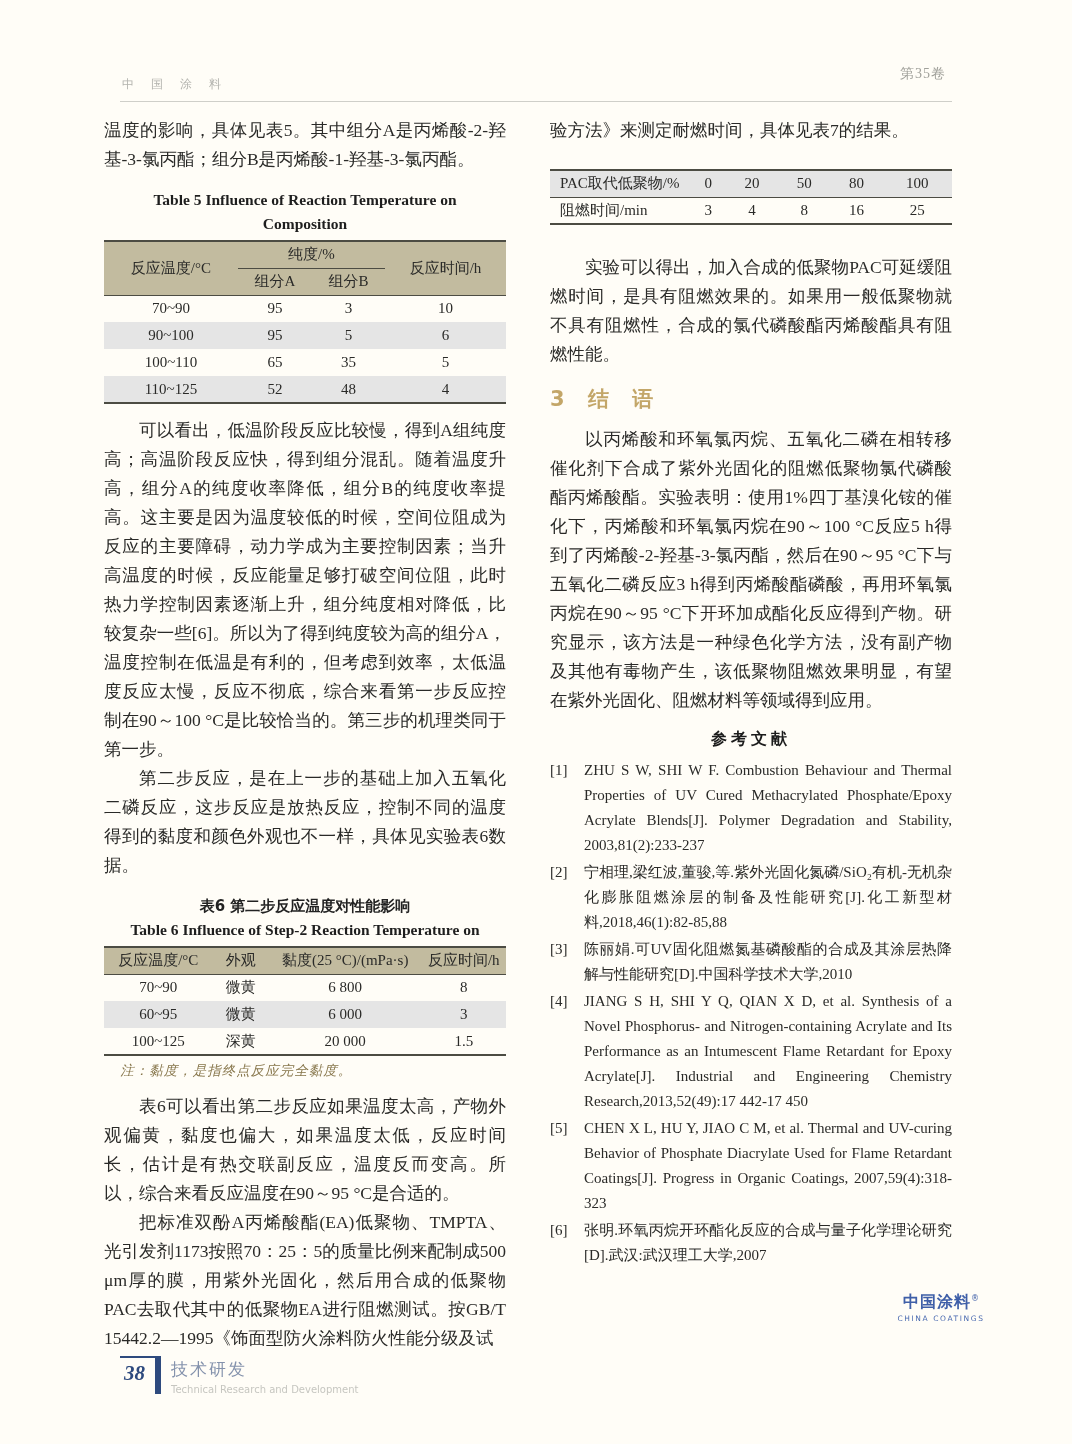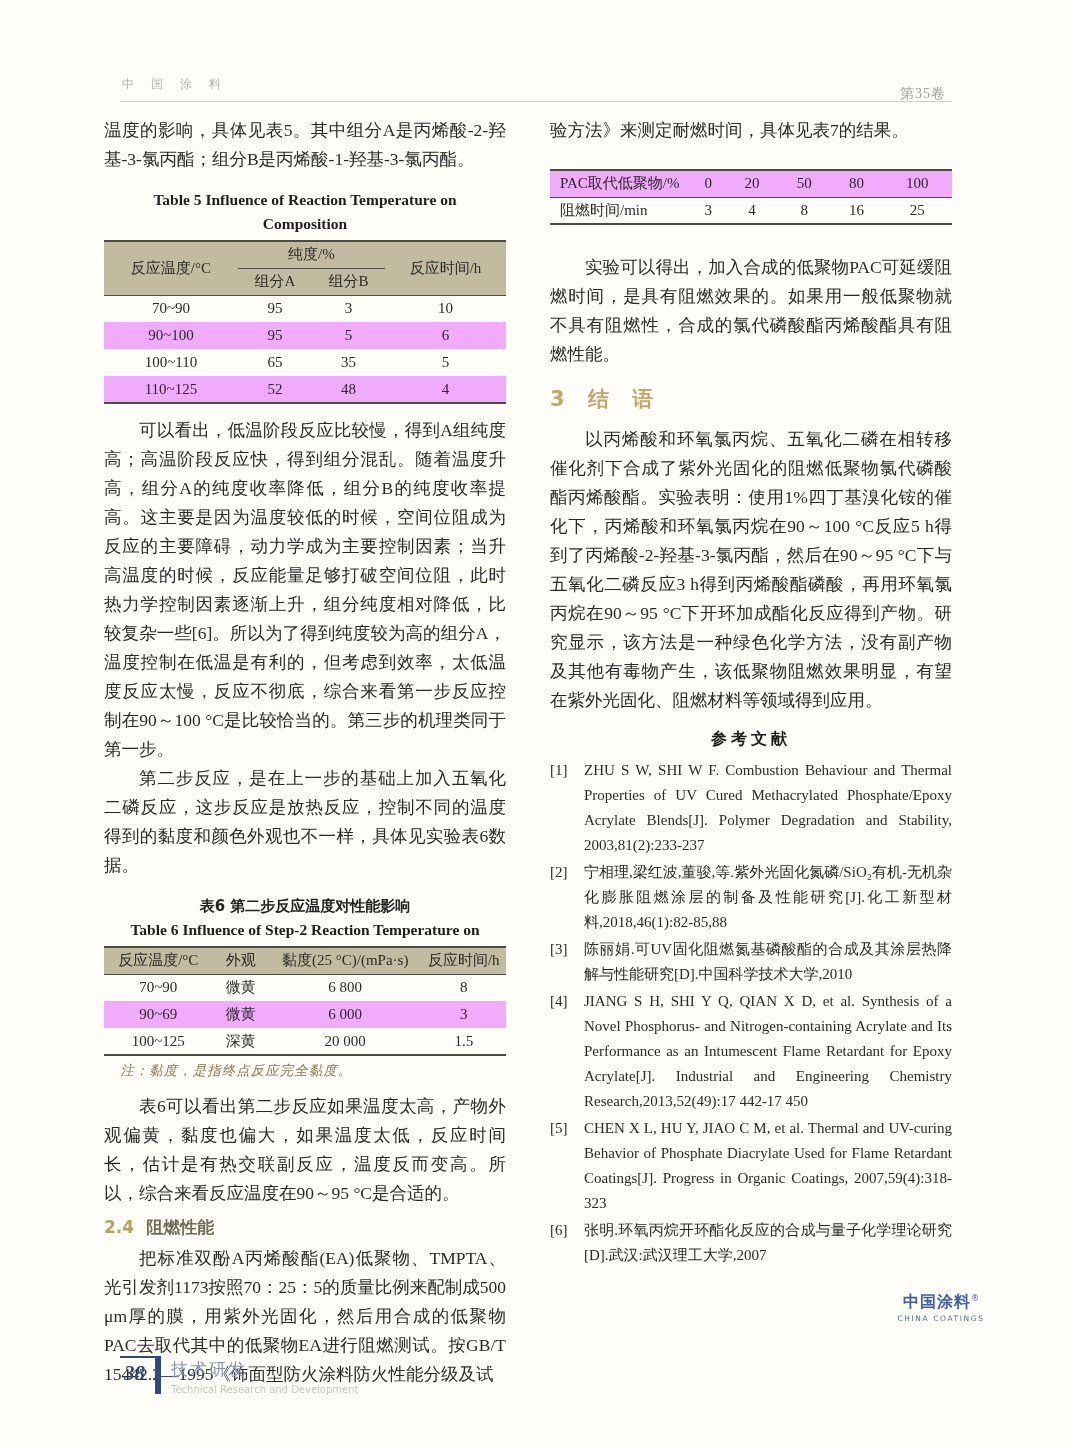--- a/index.html
+++ b/index.html
@@ -4,21 +4,21 @@
 <style>
   * { margin:0; padding:0; box-sizing:border-box; }
   html,body { background:#e8e8e8; }
   .page {
     position:relative; width:1072px; height:1444px; margin:0 auto;
     background:#fffdf7; overflow:hidden;
     font-family:"Liberation Serif","DejaVu Serif",serif; color:#2a2a28;
   }
   
   .hdr-left { position:absolute; left:122px; top:76px; font-size:12px; letter-spacing:7px; color:#b3b3ae; }
-  .hdr-right { position:absolute; left:900px; top:85px; font-size:14px; color:#a0a09a; letter-spacing:1px; }
+  .hdr-right { position:absolute; left:900px; top:65px; font-size:14px; color:#a0a09a; letter-spacing:1px; }
   .hdr-rule { position:absolute; left:120px; top:101px; width:832px; border-top:1px solid #cfcfc9; }
 
   
   .col { position:absolute; top:116px; width:402px; }
   .col-left { left:104px; }
   .col-right { left:550px; }
 
   p.body { font-size:17.5px; line-height:29px; text-align:justify; text-justify:inter-ideograph; }
   p.ind { text-indent:2em; }
 
@@ -26,21 +26,21 @@
   .tblock { margin:14px 0 12px; }
   .t-cn { text-align:center; font-weight:bold; font-size:15px; line-height:24px;
           font-family:"DejaVu Sans","Liberation Sans",sans-serif; color:#222; }
   .t-en { text-align:center; font-weight:bold; font-size:15.5px; line-height:24px; color:#1e1e1e; }
   table { width:100%; border-collapse:collapse; margin-top:4px;
           border-top:2px solid #4c4c43; border-bottom:2px solid #4c4c43; }
   th,td { font-weight:normal; font-size:15px; text-align:center; padding:3px 4px; height:27px; }
   thead th { background:#c2bb9f; }
   .purity { border-bottom:1px solid #4c4c43; }
   .hdr-split { border-bottom:1px solid #4c4c43; }
-  tr.stripe td { background:#f0abfc; }
+  tr.stripe td { background:#e5e5e5; }
   td.lft, th.lft { text-align:left; padding-left:10px; }
   .t-note { margin-top:6px; font-size:13.5px; color:#87764b; font-style:italic;
             letter-spacing:1px; text-indent:1.2em; }
 
   
   .h24 { margin:4px 0 2px; font-family:"DejaVu Sans","Liberation Sans",sans-serif;
          font-weight:bold; font-size:17px; line-height:30px; }
   .h24 .num { color:#b5a164; margin-right:12px; }
   .h24 .txt { color:#6e6e5a; }
   .h3 { margin:16px 0 12px; font-family:"DejaVu Sans","Liberation Sans",sans-serif;
@@ -142,41 +142,38 @@
           </tr>
         </thead>
         <tbody>
           <tr>
             <td>70~90</td>
             <td>微黄</td>
             <td>6 800</td>
             <td>8</td>
           </tr>
           <tr class="stripe">
-            <td>90~69</td>
+            <td>60~95</td>
             <td>微黄</td>
             <td>6 000</td>
             <td>3</td>
           </tr>
           <tr>
             <td>100~125</td>
             <td>深黄</td>
             <td>20 000</td>
             <td>1.5</td>
           </tr>
         </tbody>
       </table>
       <div class="t-note">注：黏度，是指终点反应完全黏度。</div>
     </div>
 
     <p class="body ind">表6可以看出第二步反应如果温度太高，产物外观偏黄，黏度也偏大，如果温度太低，反应时间长，估计是有热交联副反应，温度反而变高。所以，综合来看反应温度在90～95 °C是合适的。</p>
 
-    <div class="h24">
-      <span class="num">2.4</span><span class="txt">阻燃性能</span>
-    </div>
 
     <p class="body ind">把标准双酚A丙烯酸酯(EA)低聚物、TMPTA、光引发剂1173按照70：25：5的质量比例来配制成500 μm厚的膜，用紫外光固化，然后用合成的低聚物PAC去取代其中的低聚物EA进行阻燃测试。按GB/T 15442.2—1995《饰面型防火涂料防火性能分级及试</p>
   </div>
 
   <div class="col col-right">
     <p class="body">验方法》来测定耐燃时间，具体见表7的结果。</p>
 
     <div class="tblock" style="margin-top:24px">
       <table>
         <tbody>

